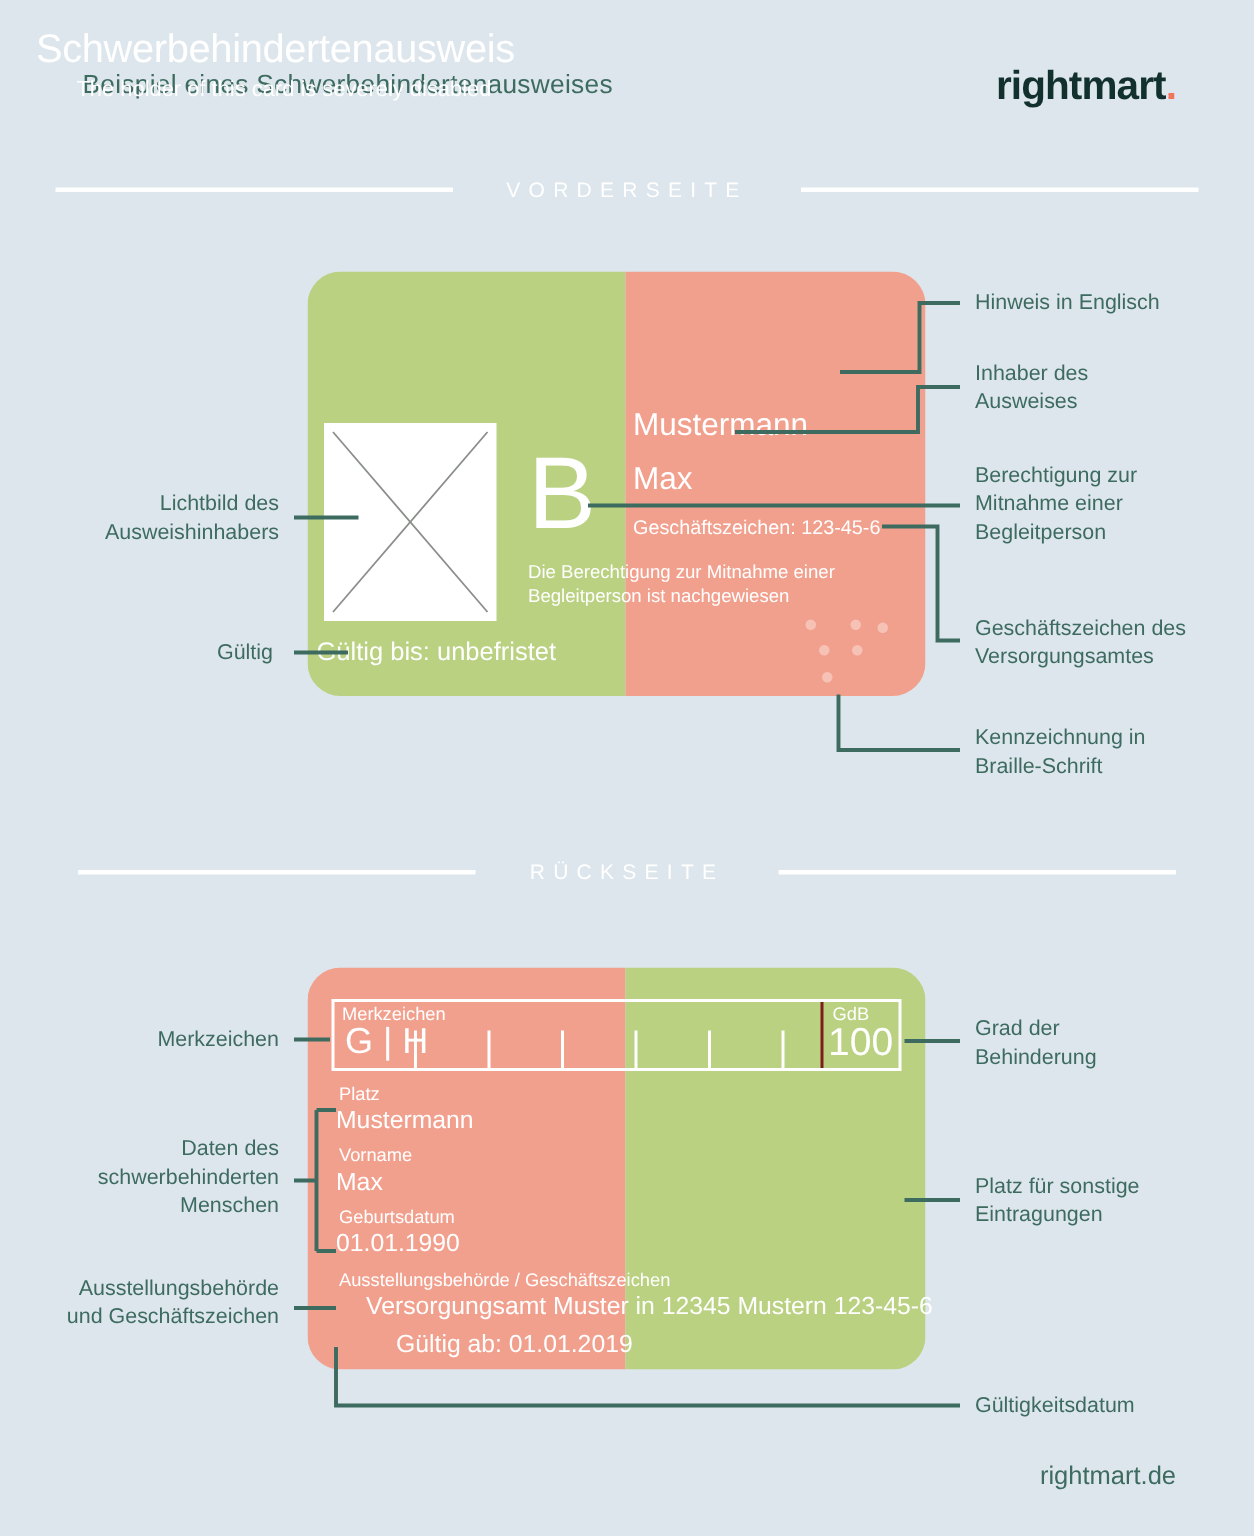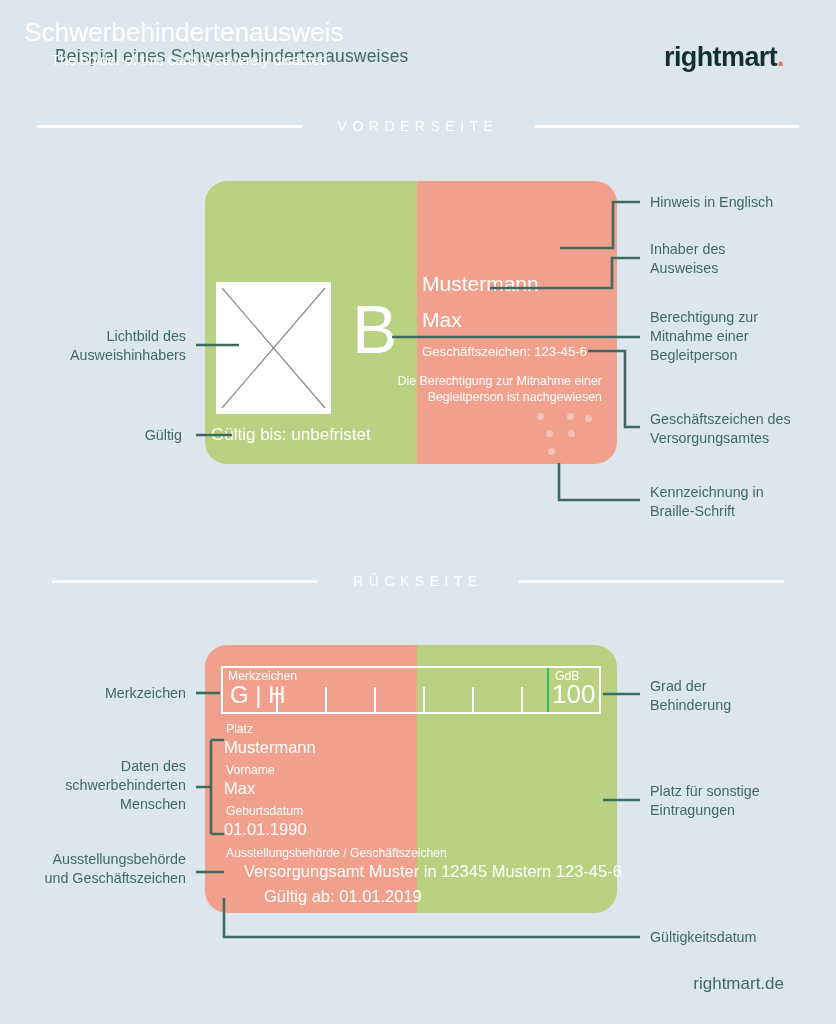--- a/index.html
+++ b/index.html
@@ -78,21 +78,21 @@
   .fc-vorname {
     position: absolute; left: 422px; top: 308px;
     color: #ffffff; font-size: 21px; white-space: nowrap;
   }
   .fc-gz {
     position: absolute; left: 422px; top: 344px;
     color: #ffffff; font-size: 13.2px; white-space: nowrap;
   }
   .fc-note {
     position: absolute; left: 352px; top: 374px;
-    color: #ffffff; font-size: 12.4px; line-height: 1.28; width: 250px; text-align: right;
+    color: #ffffff; font-size: 12.4px; line-height: 1.28; width: 250px;
   }
   .fc-valid {
     position: absolute; left: 211px; top: 425px;
     color: #ffffff; font-size: 17px; white-space: nowrap;
   }
   .braille { position: absolute; left: 537px; top: 413px; width: 60px; height: 50px; }
   .braille i {
     position: absolute; width: 7px; height: 7px; border-radius: 50%;
     background: rgba(255,255,255,.36); display: block;
   }
@@ -111,21 +111,21 @@
   }
   .mz-letters {
     position: absolute; left: 7px; top: 15px;
     color: #ffffff; font-size: 24px; line-height: 1; white-space: nowrap;
   }
   .mz-sep {
     position: absolute; bottom: 0; width: 2px; height: 25px; background: #ffffff;
   }
   .gdb-box {
     position: absolute; right: 0; top: 0; width: 52px; height: 100%;
-    border-left: 2px solid #22c55e;
+    border-left: 2px solid #7f1d1d;
   }
   .gdb-label {
     position: absolute; left: 6px; top: 1px;
     color: #ffffff; font-size: 12.2px; white-space: nowrap;
   }
   .gdb-value {
     position: absolute; left: 3px; top: 13px;
     color: #ffffff; font-size: 26px; line-height: 1; white-space: nowrap;
   }
 

